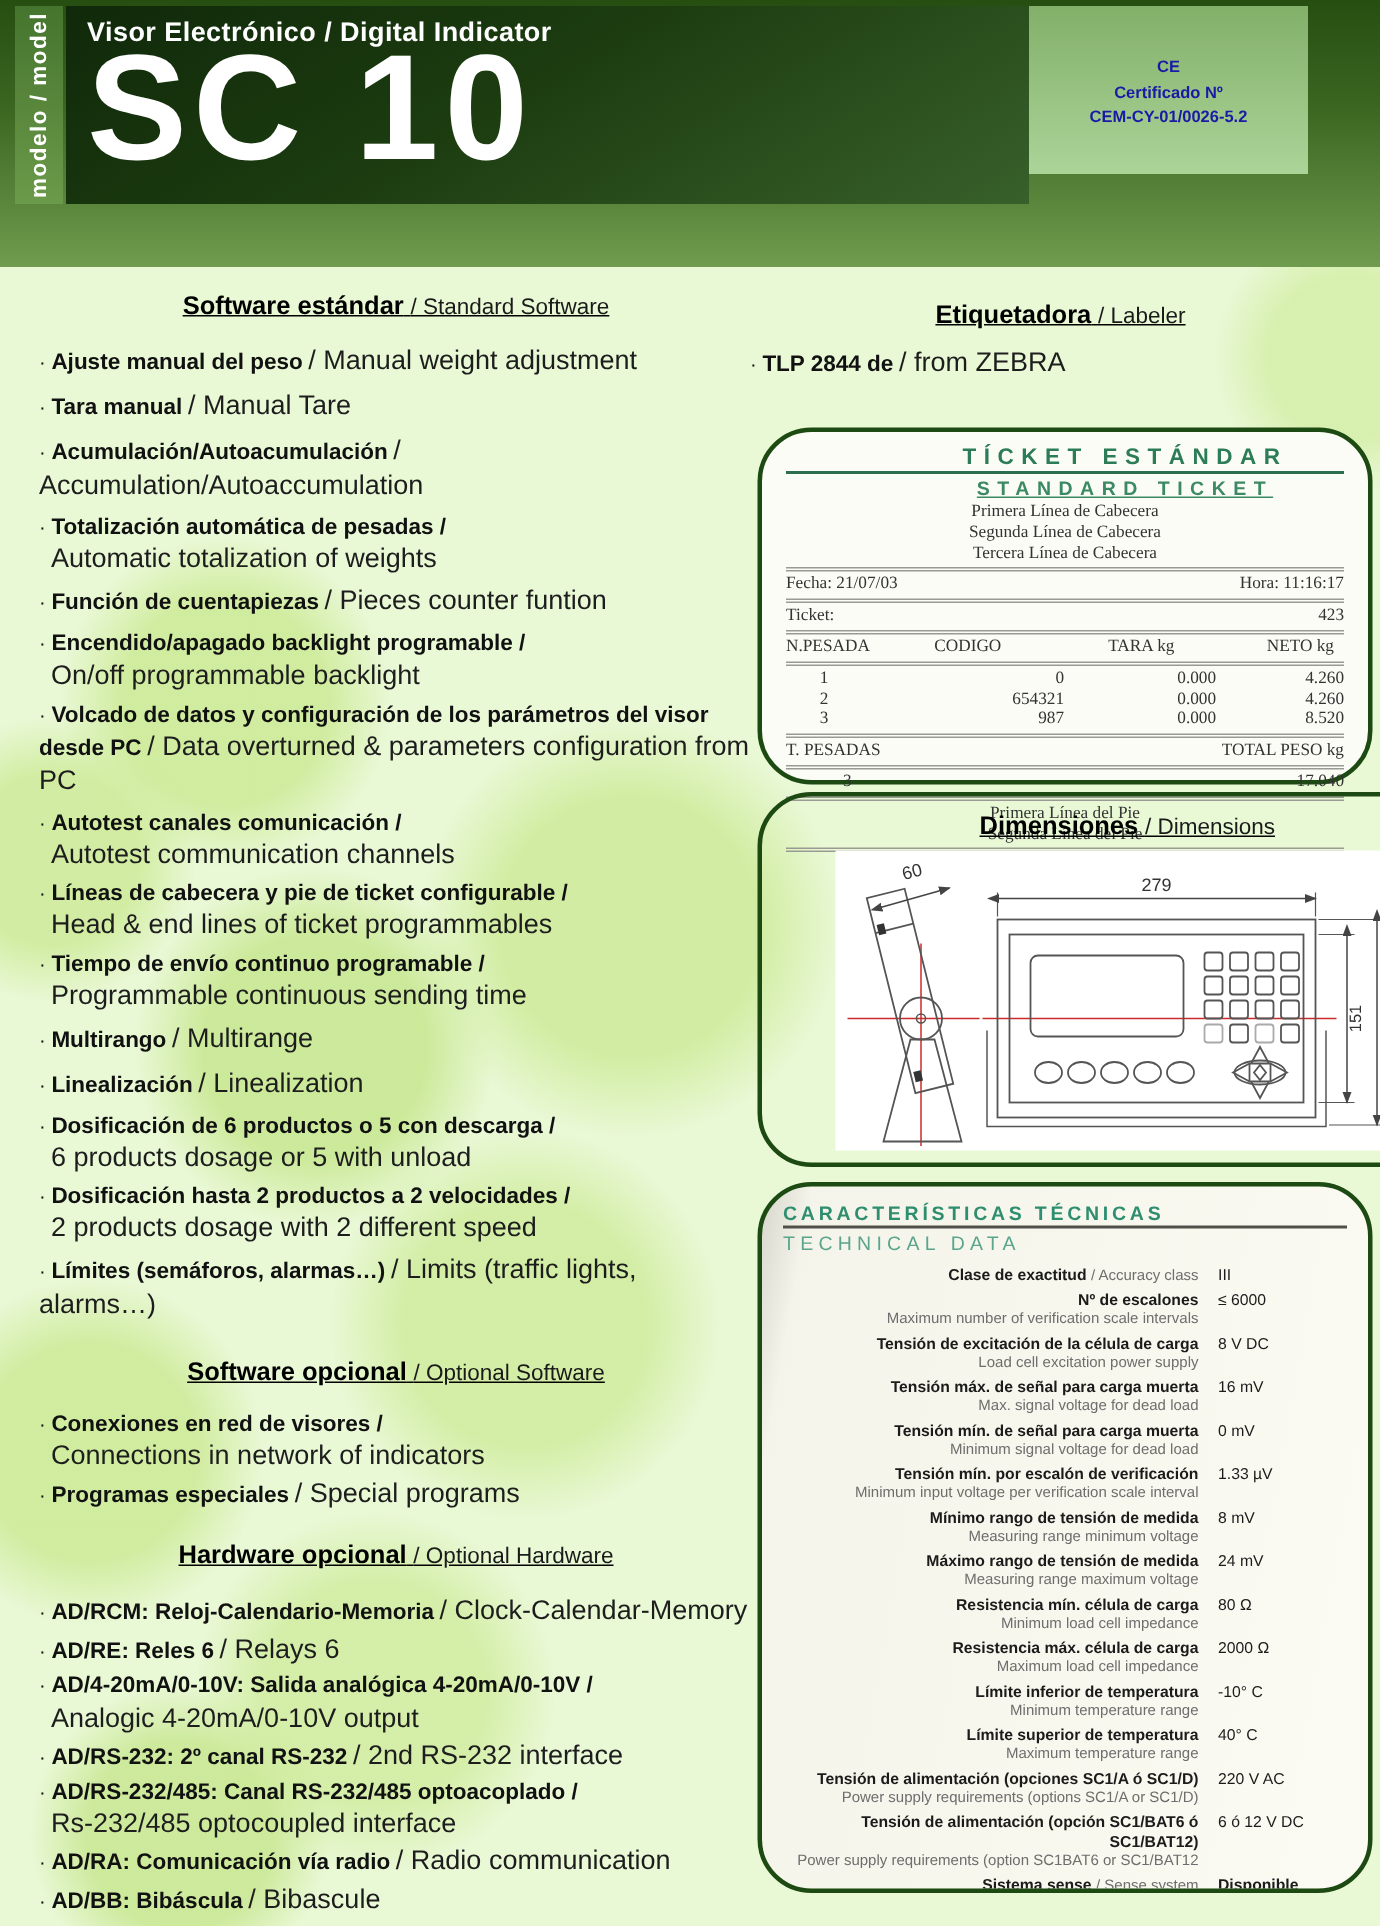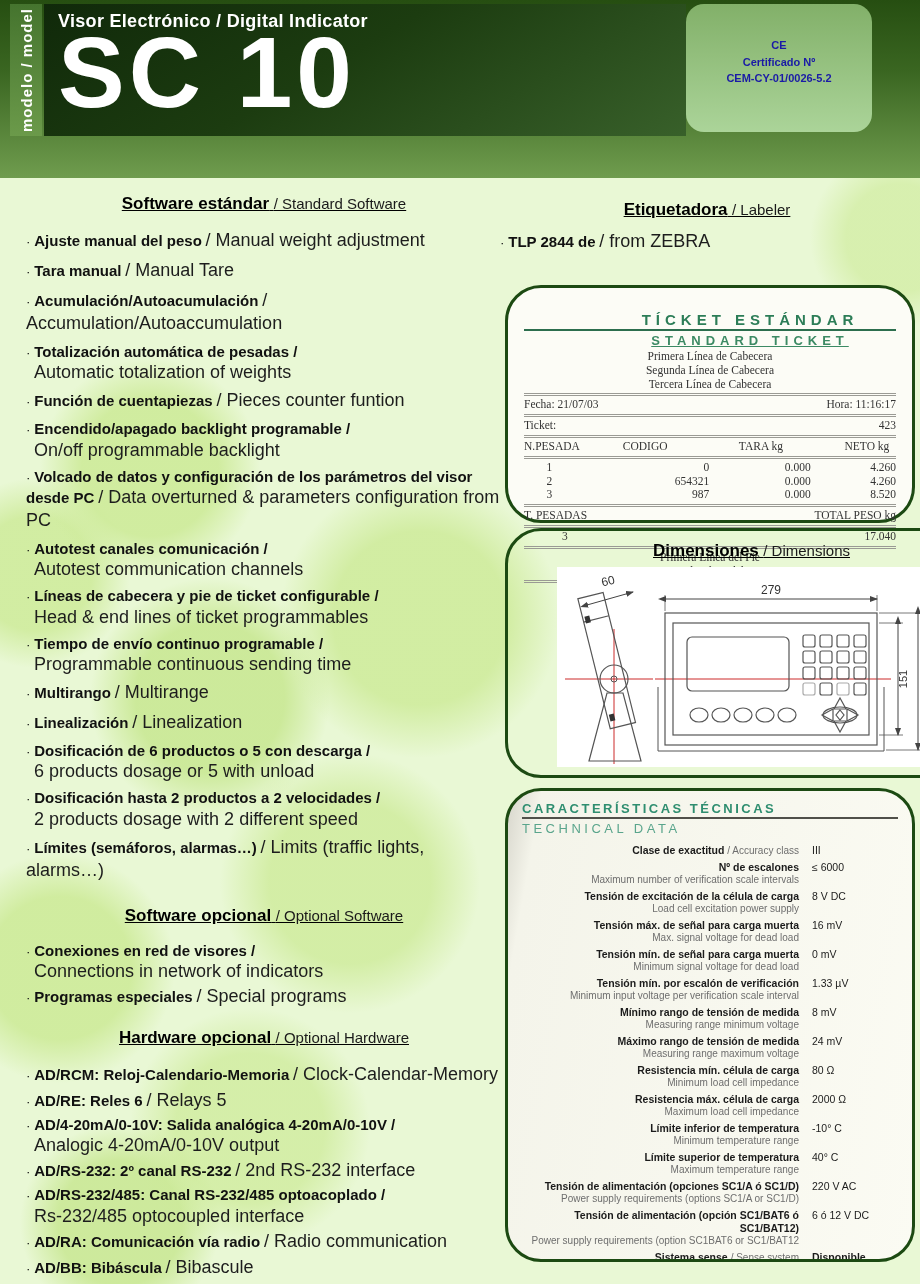--- a/index.html
+++ b/index.html
@@ -12,24 +12,24 @@
   .model-strip{position:absolute;left:10px;top:4px;height:132px;width:32px;
         color:#fff;font-weight:bold;font-size:15px;letter-spacing:1px;
         writing-mode:vertical-rl;transform:rotate(180deg);
         display:flex;align-items:center;justify-content:center;
         background:linear-gradient(0deg,#45742e,#6b9a4a);}
   .header-box{position:absolute;left:44px;top:4px;width:642px;height:132px;
         background:linear-gradient(150deg,#10290a 0%,#1c3c10 45%,#38602a 100%);}
   .header-sub{position:absolute;left:14px;top:7px;color:#fff;font-weight:bold;font-size:18px;letter-spacing:.3px;}
   .model-name{position:absolute;left:14px;top:18px;color:#fff;font-weight:bold;
         font-size:100px;letter-spacing:4px;line-height:1;}
-  .ce-box{position:absolute;left:686px;top:4px;width:186px;height:128px;
+  .ce-box{position:absolute;left:686px;top:4px;width:186px;height:112px;
         background:linear-gradient(180deg,#82b069,#abd499);
         color:#1a1aa6;font-weight:bold;text-align:center;font-size:11px;line-height:1.5;
-        padding-top:33px;box-sizing:border-box;border-radius:18px;}
+        padding-top:33px;box-sizing:border-box;}
 
   
   .content{position:absolute;top:178px;left:0;width:920px;height:1106px;
     background:
       radial-gradient(circle 110px at 150px 290px, rgba(204,234,150,.85) 62%, rgba(204,234,150,0) 100%),
       radial-gradient(circle 95px  at 35px  395px, rgba(204,234,150,.8) 60%, rgba(204,234,150,0) 100%),
       radial-gradient(circle 140px at 420px 440px, rgba(204,234,150,.8) 62%, rgba(204,234,150,0) 100%),
       radial-gradient(circle 120px at 210px 520px, rgba(197,230,140,.8) 62%, rgba(197,230,140,0) 100%),
       radial-gradient(circle 115px at 60px  790px, rgba(204,234,150,.85) 62%, rgba(204,234,150,0) 100%),
       radial-gradient(circle 130px at 350px 705px, rgba(204,234,150,.75) 62%, rgba(204,234,150,0) 100%),
@@ -55,21 +55,21 @@
   .compact .it.block{margin-bottom:2px;}
   .mt-opt{margin-top:24px;}
   .mt-hw{margin-top:20px;}
   .mt-pr{margin-top:8px;margin-bottom:12px;}
 
   
   .rhead{position:absolute;left:498px;top:14px;width:418px;}
   .tlp-item{position:absolute;left:500px;top:52px;}
 
   .rbox{position:absolute;border:3px solid #1c4a12;border-radius:36px;box-sizing:border-box;}
-  .ticket-box{left:505px;top:107px;width:410px;height:238px;background:#fcfcf6;padding:23px 16px;}
+  .ticket-box{left:505px;top:107px;width:410px;height:238px;background:#fcfcf6;padding:8px 16px;}
   .dim-box{left:505px;top:350px;width:493px;height:250px;background:transparent;padding:4px 8px;}
   .tech-box{left:505px;top:610px;width:410px;height:474px;overflow:hidden;
         background:linear-gradient(100deg,#d7d6cc 0%,#f4f4ea 7%,#fbfbf3 100%);padding:10px 14px;}
 
   
   .t-title1{color:#2c7d57;font-weight:bold;letter-spacing:5px;font-size:15px;text-align:center;margin-left:80px;}
   .t-rule{border-bottom:2px solid #2c6e4e;margin:1px 0 2px;}
   .t-title2{color:#3c8a64;font-weight:bold;letter-spacing:5px;font-size:13px;text-align:center;margin-left:80px;margin-bottom:2px;text-decoration:underline;}
   .t-body{font-family:"Liberation Serif",serif;color:#333;font-size:11.5px;line-height:1.2;}
   .t-center{text-align:center;}
@@ -153,21 +153,21 @@
         <div class="it"><span class="es">Programas especiales</span> <span class="en">/ Special programs</span></div>
       </div>
 
       <div class="shead mt-hw">
         <span class="hes">Hardware opcional</span>
         <span class="hen">/ Optional Hardware</span>
       </div>
 
       <div class="compact">
         <div class="it"><span class="es">AD/RCM: Reloj-Calendario-Memoria</span> <span class="en">/ Clock-Calendar-Memory</span></div>
-        <div class="it"><span class="es">AD/RE: Reles 6</span> <span class="en">/ Relays 5</span></div>
+        <div class="it"><span class="es">AD/RE: Reles 6</span> <span class="en">/ Relays 6</span></div>
         <div class="it block"><span class="es">AD/4-20mA/0-10V: Salida analógica 4-20mA/0-10V /</span> <span class="en">Analogic 4-20mA/0-10V output</span></div>
         <div class="it"><span class="es">AD/RS-232: 2º canal RS-232</span> <span class="en">/ 2nd RS-232 interface</span></div>
         <div class="it block"><span class="es">AD/RS-232/485: Canal RS-232/485 optoacoplado /</span> <span class="en">Rs-232/485 optocoupled interface</span></div>
         <div class="it"><span class="es">AD/RA: Comunicación vía radio</span> <span class="en">/ Radio communication</span></div>
         <div class="it"><span class="es">AD/BB: Bibáscula</span> <span class="en">/ Bibascule</span></div>
       </div>
 
       <div class="shead mt-pr">
         <span class="hes">Impresoras disponibles</span>
         <span class="hen">/ Available printers</span>

